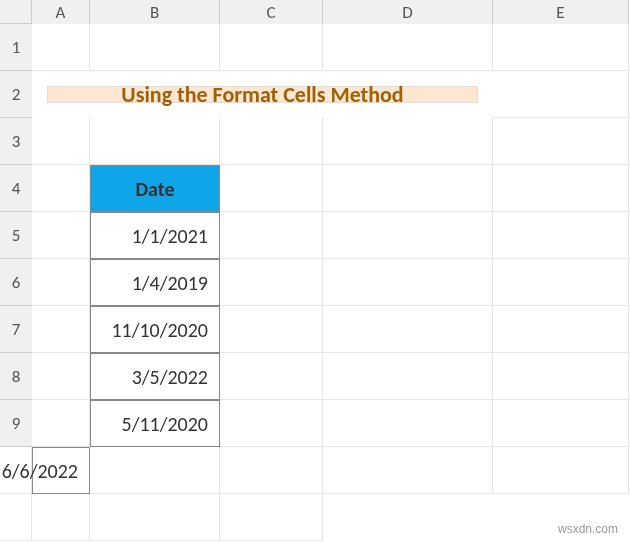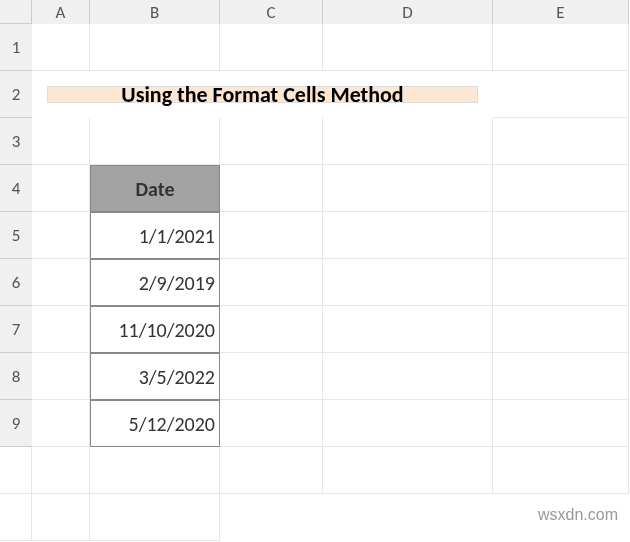--- a/index.html
+++ b/index.html
@@ -45,43 +45,43 @@
     }
     
     .title-banner {
       grid-column: 2 / 6;
       grid-row: 3;
       background: #fde6d2;
       border: 1px solid #ddd;
       display: flex;
       align-items: center;
       justify-content: center;
-      color: #000000;
+      color: #a16207;
       font-size: 22px;
       font-weight: bold;
       margin: 15px;
     }
     .date-header {
-      background: #a3a3a3;
+      background: #0ea5e9;
       font-weight: bold;
       justify-content: center;
       border: 1px solid #888;
     }
     .date-cell {
       border: 1px solid #888;
       justify-content: flex-end;
-      padding-right: 4px;
+      padding-right: 11px;
       font-size: 20px;
       background: #fff;
     }
     .watermark {
       position: absolute;
-      bottom: 18px;
+      bottom: 6px;
       right: 12px;
-      font-size: 16px;
+      font-size: 12px;
       color: #999;
       font-family: Arial, sans-serif;
     }
   </style>
 </head>
 <body>
 
 <div class="grid">
 
   <div class="corner"></div>
@@ -119,47 +119,48 @@
 
   <div class="row-header">5</div>
   <div class="cell"></div>
   <div class="cell date-cell">1/1/2021</div>
   <div class="cell"></div>
   <div class="cell"></div>
   <div class="cell"></div>
 
   <div class="row-header">6</div>
   <div class="cell"></div>
-  <div class="cell date-cell">2/9/2019</div>
+  <div class="cell date-cell">1/4/2019</div>
   <div class="cell"></div>
   <div class="cell"></div>
   <div class="cell"></div>
 
   <div class="row-header">7</div>
   <div class="cell"></div>
   <div class="cell date-cell">11/10/2020</div>
   <div class="cell"></div>
   <div class="cell"></div>
   <div class="cell"></div>
 
   <div class="row-header">8</div>
   <div class="cell"></div>
   <div class="cell date-cell">3/5/2022</div>
   <div class="cell"></div>
   <div class="cell"></div>
   <div class="cell"></div>
 
   <div class="row-header">9</div>
   <div class="cell"></div>
-  <div class="cell date-cell">5/12/2020</div>
+  <div class="cell date-cell">5/11/2020</div>
   <div class="cell"></div>
   <div class="cell"></div>
   <div class="cell"></div>
 
   <div class="cell"></div>
+  <div class="cell date-cell">6/6/2022</div>
   <div class="cell"></div>
   <div class="cell"></div>
   <div class="cell"></div>
 
   <div class="cell"></div>
   <div class="cell"></div>
   <div class="cell"></div>
   <div class="cell"></div>
   <div class="cell"></div>
 </div>

